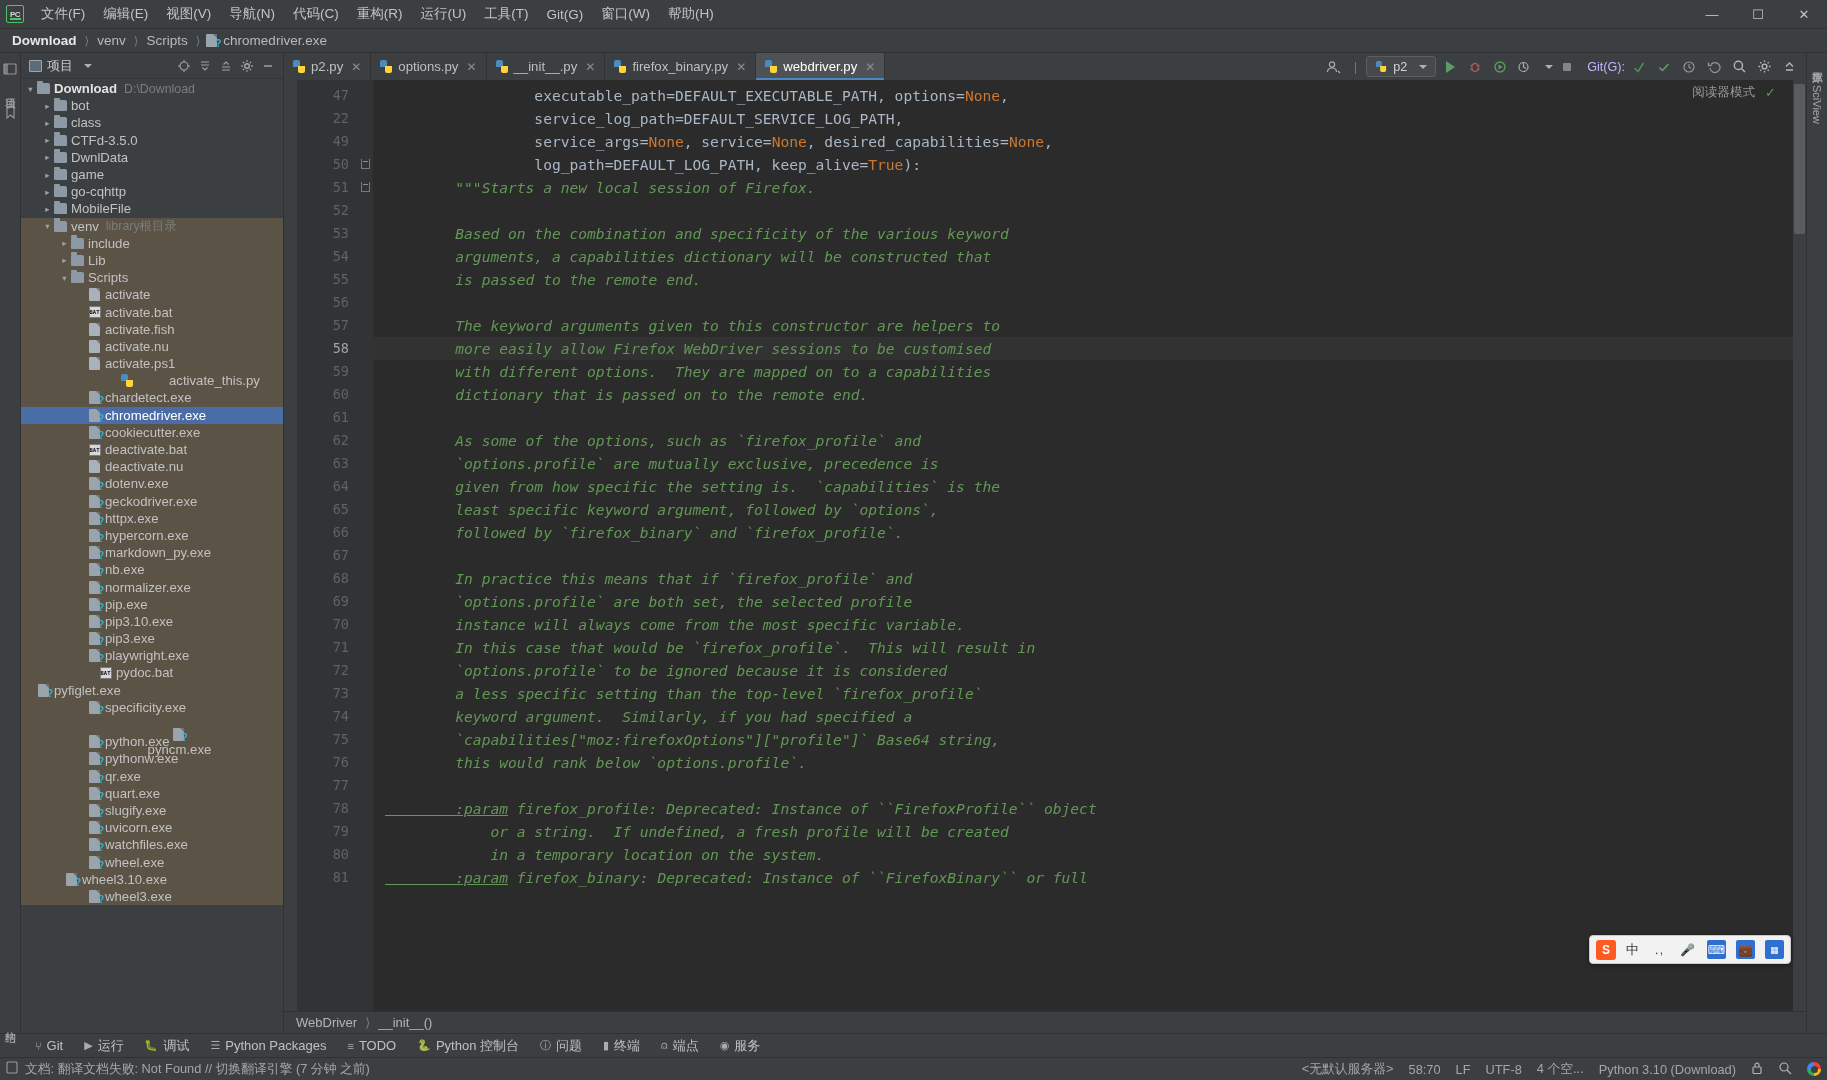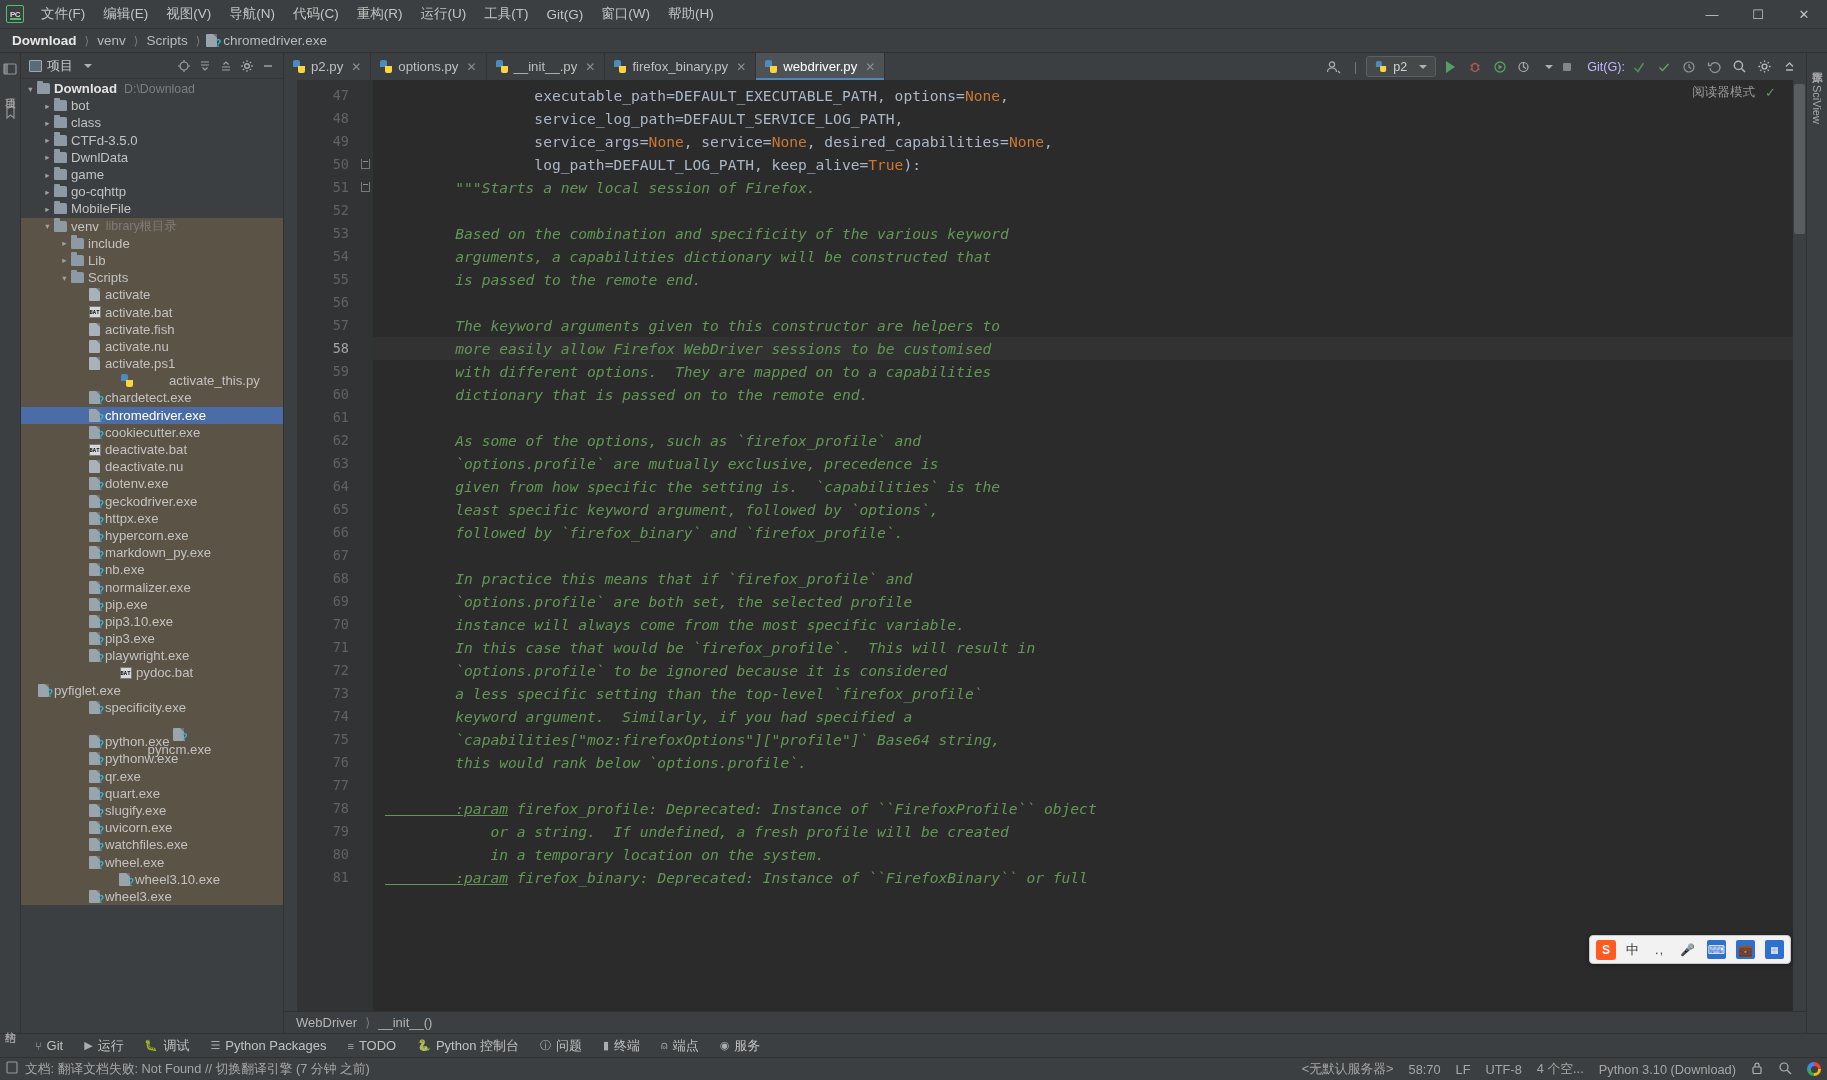--- a/index.html
+++ b/index.html
@@ -532,21 +532,21 @@
             </span>
             <span class="lbl">pip3.exe</span>
           </div>
           <div class="row inscope" style="padding-left: 55px;">
             <span class="arrow blank"></span>
             <span class="ico">
               <span class="fexe"></span>
             </span>
             <span class="lbl">playwright.exe</span>
           </div>
-          <div class="row inscope" style="padding-left: 86px;">
+          <div class="row inscope" style="padding-left: 66px;">
             <span class="arrow blank"></span>
             <span class="ico">
               <span class="fbat">BAT</span>
             </span>
             <span class="lbl">pydoc.bat</span>
           </div>
           <div class="row inscope" style="">
             <span class="arrow blank"></span>
             <span class="ico">
               <span class="fexe"></span>
@@ -616,21 +616,21 @@
             </span>
             <span class="lbl">watchfiles.exe</span>
           </div>
           <div class="row inscope" style="padding-left: 55px;">
             <span class="arrow blank"></span>
             <span class="ico">
               <span class="fexe"></span>
             </span>
             <span class="lbl">wheel.exe</span>
           </div>
-          <div class="row inscope" style="padding-left: 85px;">
+          <div class="row inscope" style="padding-left: 32px;">
             <span class="arrow blank"></span>
             <span class="ico">
               <span class="fexe"></span>
             </span>
             <span class="lbl">wheel3.10.exe</span>
           </div>
           <div class="row inscope" style="padding-left: 55px;">
             <span class="arrow blank"></span>
             <span class="ico">
               <span class="fexe"></span>
@@ -768,21 +768,21 @@
                 <path d="M3 6.5L6.5 3l3.5 3.5M3 10h7" stroke="#c2c2c2" stroke-width="1.3" fill="none"></path>
               </svg>
           </div>
         </div>
       </div>
 
       <div class="editor-wrap">
         <div class="marker"></div>
         <div class="gutter" id="gutter">
             <div class="gut-line">47</div>
-            <div class="gut-line">48</div>
+            <div class="gut-line">22</div>
             <div class="gut-line">49</div>
             <div class="gut-line">50</div>
             <div class="gut-line">51</div>
             <div class="gut-line">52</div>
             <div class="gut-line">53</div>
             <div class="gut-line">54</div>
             <div class="gut-line">55</div>
             <div class="gut-line">56</div>
             <div class="gut-line">57</div>
             <div class="gut-line" style="color: rgb(164, 163, 163);">58</div>

